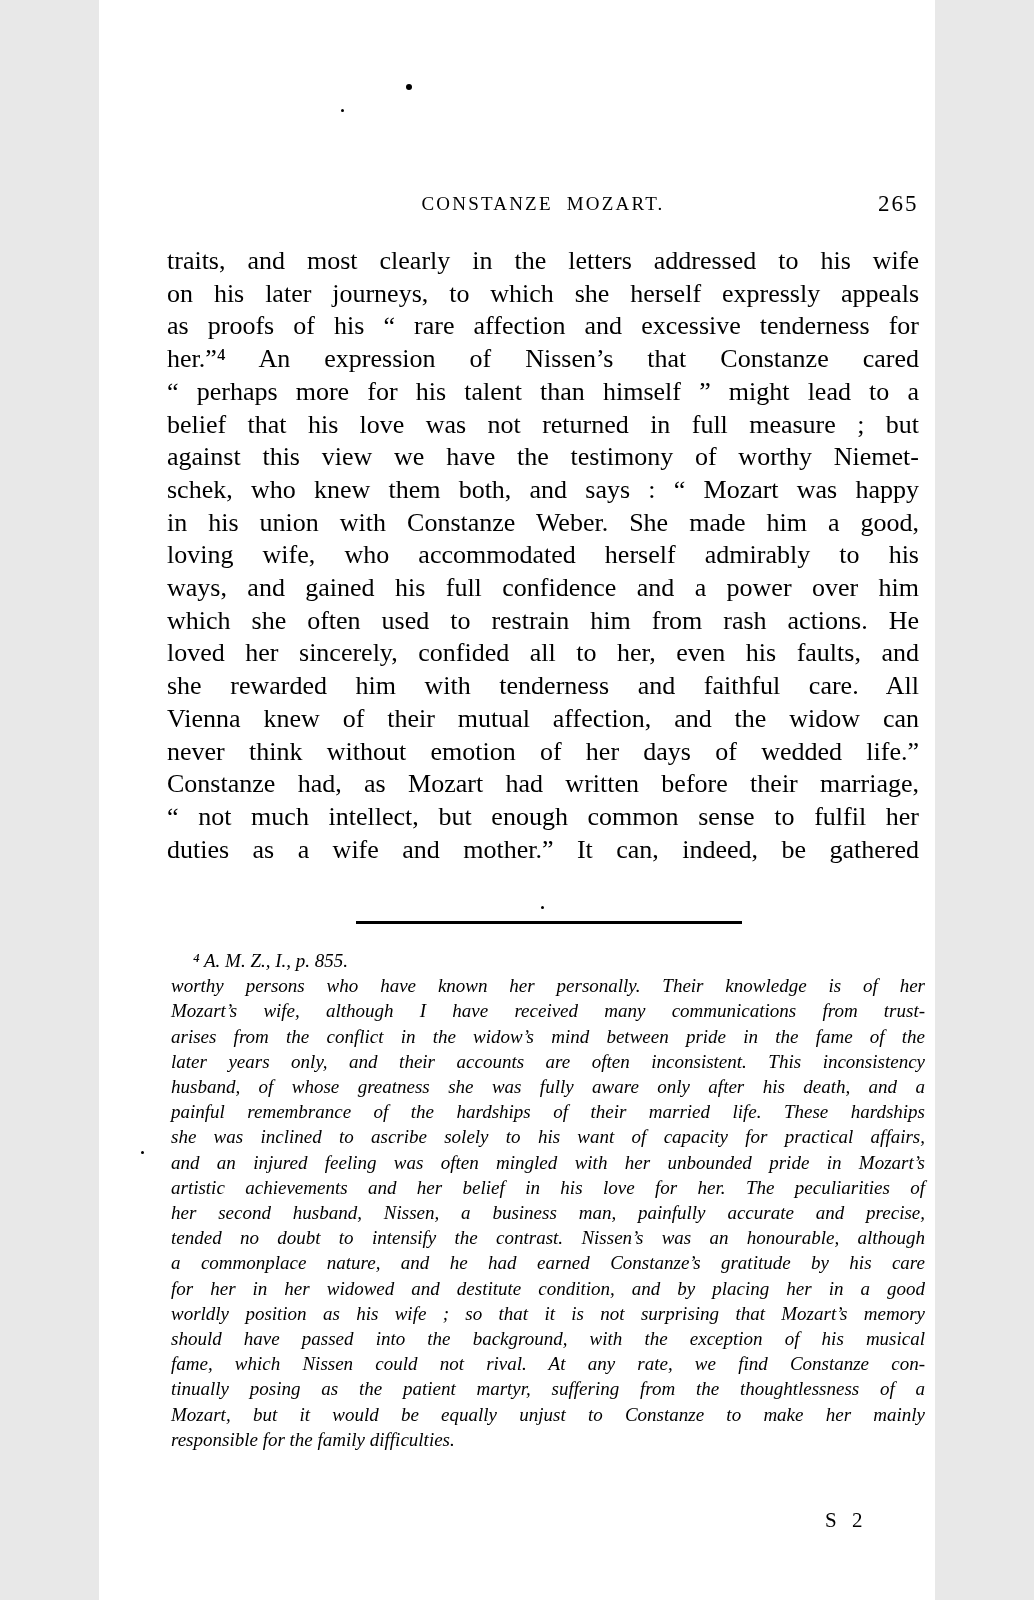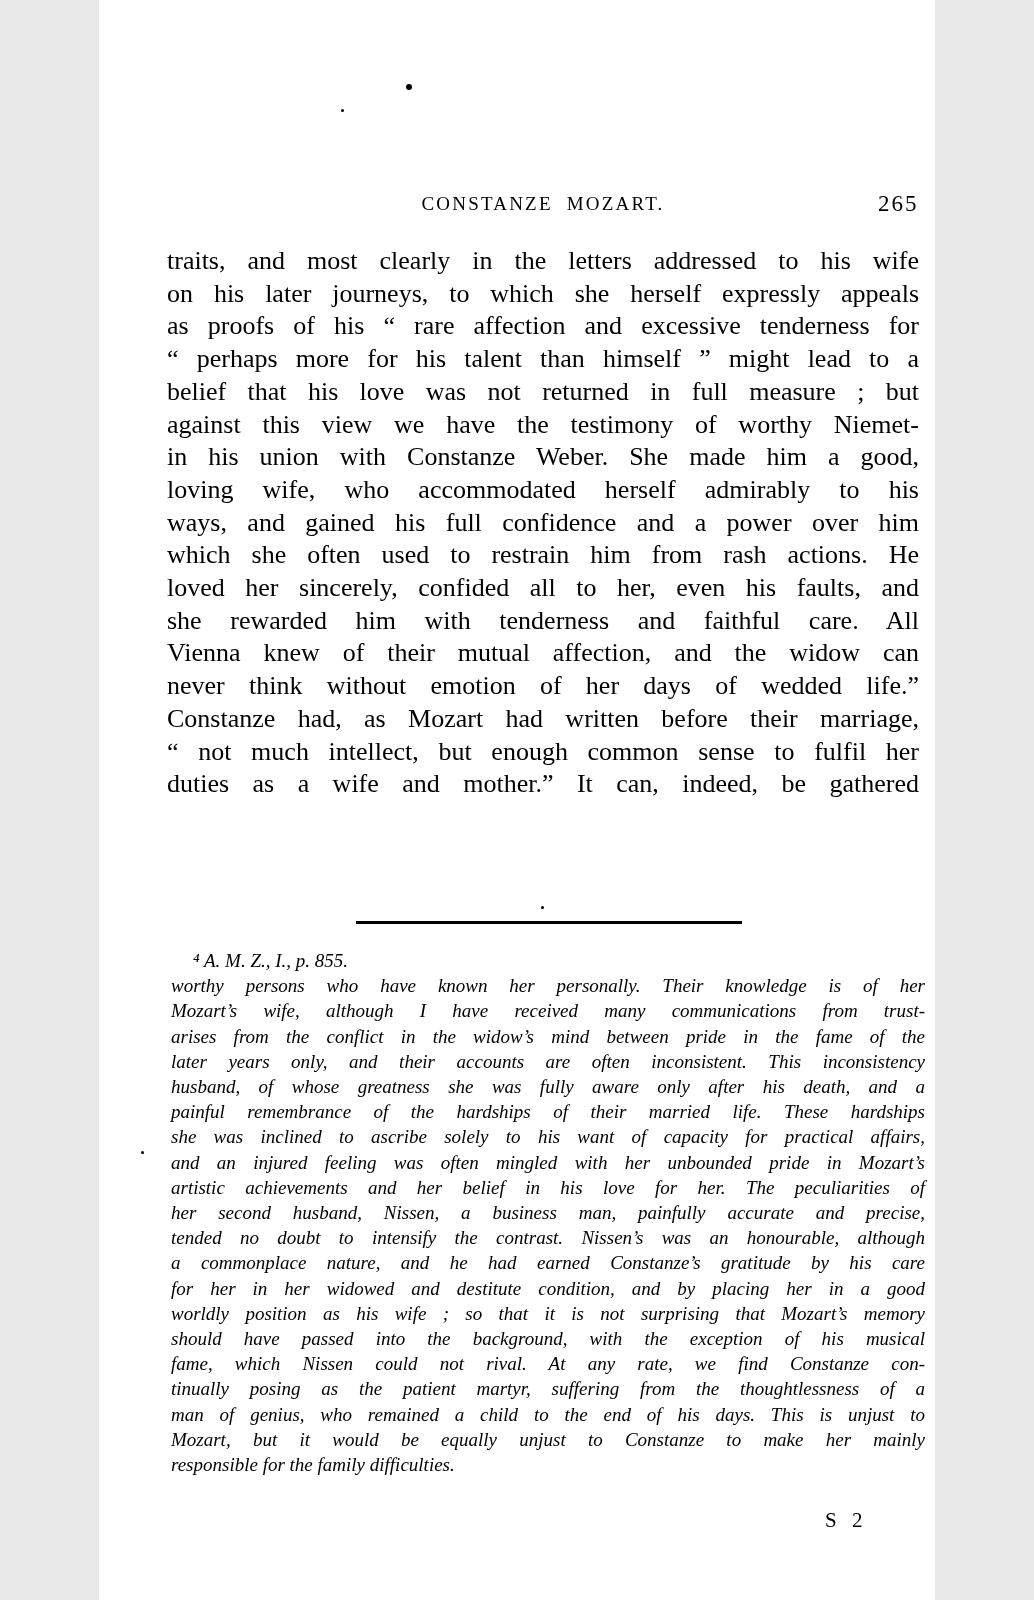--- a/index.html
+++ b/index.html
@@ -95,23 +95,25 @@
 <div class="page" style="background: rgb(255, 255, 255); color: rgb(0, 0, 0);">
   <div class="header-row">
     <span class="running-title">CONSTANZE MOZART.</span>
     <span class="page-number">265</span>
   </div>
 
   <div class="body-text">
       <div class="text-line">traits, and most clearly in the letters addressed to his wife</div>
       <div class="text-line">on his later journeys, to which she herself expressly appeals</div>
       <div class="text-line">as proofs of his “ rare affection and excessive tenderness for</div>
+      <div class="text-line">her.”⁴ An expression of Nissen’s that Constanze cared</div>
       <div class="text-line">“ perhaps more for his talent than himself ” might lead to a</div>
       <div class="text-line">belief that his love was not returned in full measure ; but</div>
       <div class="text-line">against this view we have the testimony of worthy Niemet-</div>
+      <div class="text-line">schek, who knew them both, and says : “ Mozart was happy</div>
       <div class="text-line">in his union with Constanze Weber. She made him a good,</div>
       <div class="text-line">loving wife, who accommodated herself admirably to his</div>
       <div class="text-line">ways, and gained his full confidence and a power over him</div>
       <div class="text-line">which she often used to restrain him from rash actions. He</div>
       <div class="text-line">loved her sincerely, confided all to her, even his faults, and</div>
       <div class="text-line">she rewarded him with tenderness and faithful care. All</div>
       <div class="text-line">Vienna knew of their mutual affection, and the widow can</div>
       <div class="text-line">never think without emotion of her days of wedded life.”</div>
       <div class="text-line">Constanze had, as Mozart had written before their marriage,</div>
       <div class="text-line">“ not much intellect, but enough common sense to fulfil her</div>
@@ -132,21 +134,20 @@
       <div class="text-line">and an injured feeling was often mingled with her unbounded pride in Mozart’s</div>
       <div class="text-line">artistic achievements and her belief in his love for her. The peculiarities of</div>
       <div class="text-line">her second husband, Nissen, a business man, painfully accurate and precise,</div>
       <div class="text-line">tended no doubt to intensify the contrast. Nissen’s was an honourable, although</div>
       <div class="text-line">a commonplace nature, and he had earned Constanze’s gratitude by his care</div>
       <div class="text-line">for her in her widowed and destitute condition, and by placing her in a good</div>
       <div class="text-line">worldly position as his wife ; so that it is not surprising that Mozart’s memory</div>
       <div class="text-line">should have passed into the background, with the exception of his musical</div>
       <div class="text-line">fame, which Nissen could not rival. At any rate, we find Constanze con-</div>
       <div class="text-line">tinually posing as the patient martyr, suffering from the thoughtlessness of a</div>
-      <div class="text-line">man of genius, who remained a child to the end of his days. This is unjust to</div>
       <div class="text-line">Mozart, but it would be equally unjust to Constanze to make her mainly</div>
       <div class="text-line no-just">responsible for the family difficulties.</div>
     </div>
 
   <div class="signature">S 2</div>
 
   <div class="speck s1"></div>
   <div class="speck s2"></div>
   <div class="speck s3"></div>
   <div class="speck s4"></div>

